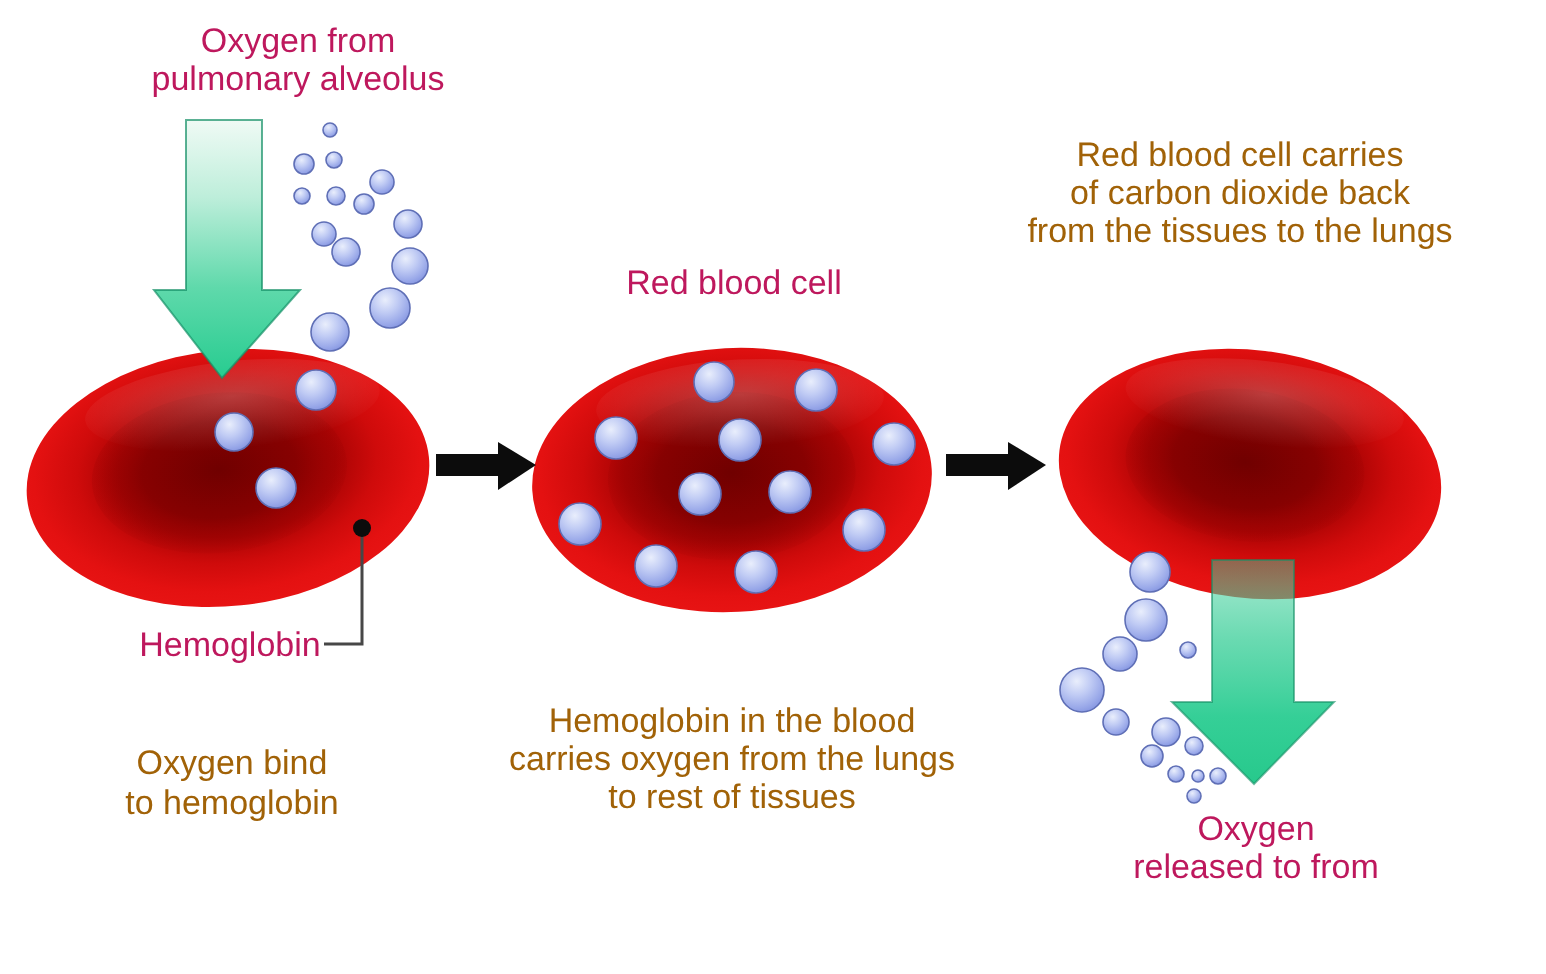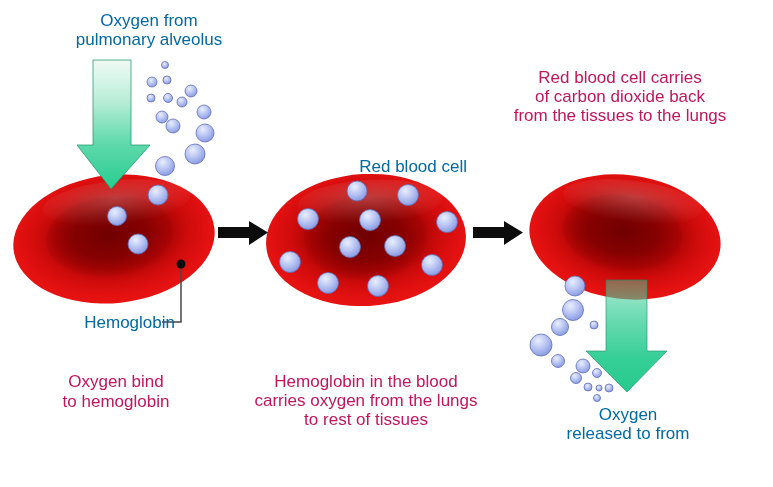--- a/index.html
+++ b/index.html
@@ -12,23 +12,23 @@
   }
   #art{position:absolute;left:0;top:0;width:773px;height:487px;}
   .lbl{
     position:absolute;
     white-space:pre-line;
     text-align:center;
     font-size:17px;
     line-height:19px;
     z-index:2;
   }
-  .t-black{color:#0369a1;}
-  .t-blue{color:#be185d;}
-  .lbl-left{text-align:right;}
+  .t-black{color:#be185d;}
+  .t-blue{color:#a16207;}
+  .lbl-left{text-align:center;}
   .o2dot{fill:url(#dotG);stroke:#5f6fb6;stroke-width:0.8;}
 </style>
 </head>
 <body>
 
 <div id="stage">
 
   <svg id="art" viewBox="0 0 773 487" aria-hidden="true">
     <defs>
       <radialGradient id="cellG" cx="50%" cy="46%" r="60%">
@@ -150,31 +150,31 @@
 
     <g>
       <polyline points="162,322 181,322 181,265" fill="none" stroke="#474747" stroke-width="1.5"></polyline>
       <circle cx="181" cy="264" r="4.5" fill="#0c0c0c"></circle>
     </g>
   </svg>
 
   <div class="lbl t-black" style="left:29px;top:12px;width:240px;line-height:18.5px;">Oxygen from
 pulmonary alveolus</div>
 
-  <div class="lbl t-black" style="left:267px;top:157px;width:200px;text-align:right;">Red blood cell</div>
+  <div class="lbl t-black" style="left:267px;top:132px;width:200px;">Red blood cell</div>
 
   <div class="lbl t-blue" style="left:470px;top:68px;width:300px;">Red blood cell carries
 of carbon dioxide back
 from the tissues to the lungs</div>
 
   <div class="lbl lbl-left t-black" style="left:55px;top:313px;width:120px;">Hemoglobin</div>
 
   <div class="lbl t-blue" style="left:16px;top:372px;width:200px;line-height:20px;">Oxygen bind
 to hemoglobin</div>
 
-  <div class="lbl t-blue" style="left:216px;top:372px;width:300px;">Hemoglobin in the blood
+  <div class="lbl t-blue" style="left:216px;top:351px;width:300px;">Hemoglobin in the blood
 carries oxygen from the lungs
 to rest of tissues</div>
 
   <div class="lbl t-black" style="left:528px;top:405px;width:200px;">Oxygen
 released to from</div>
 
 </div>
 
 </body></html>

